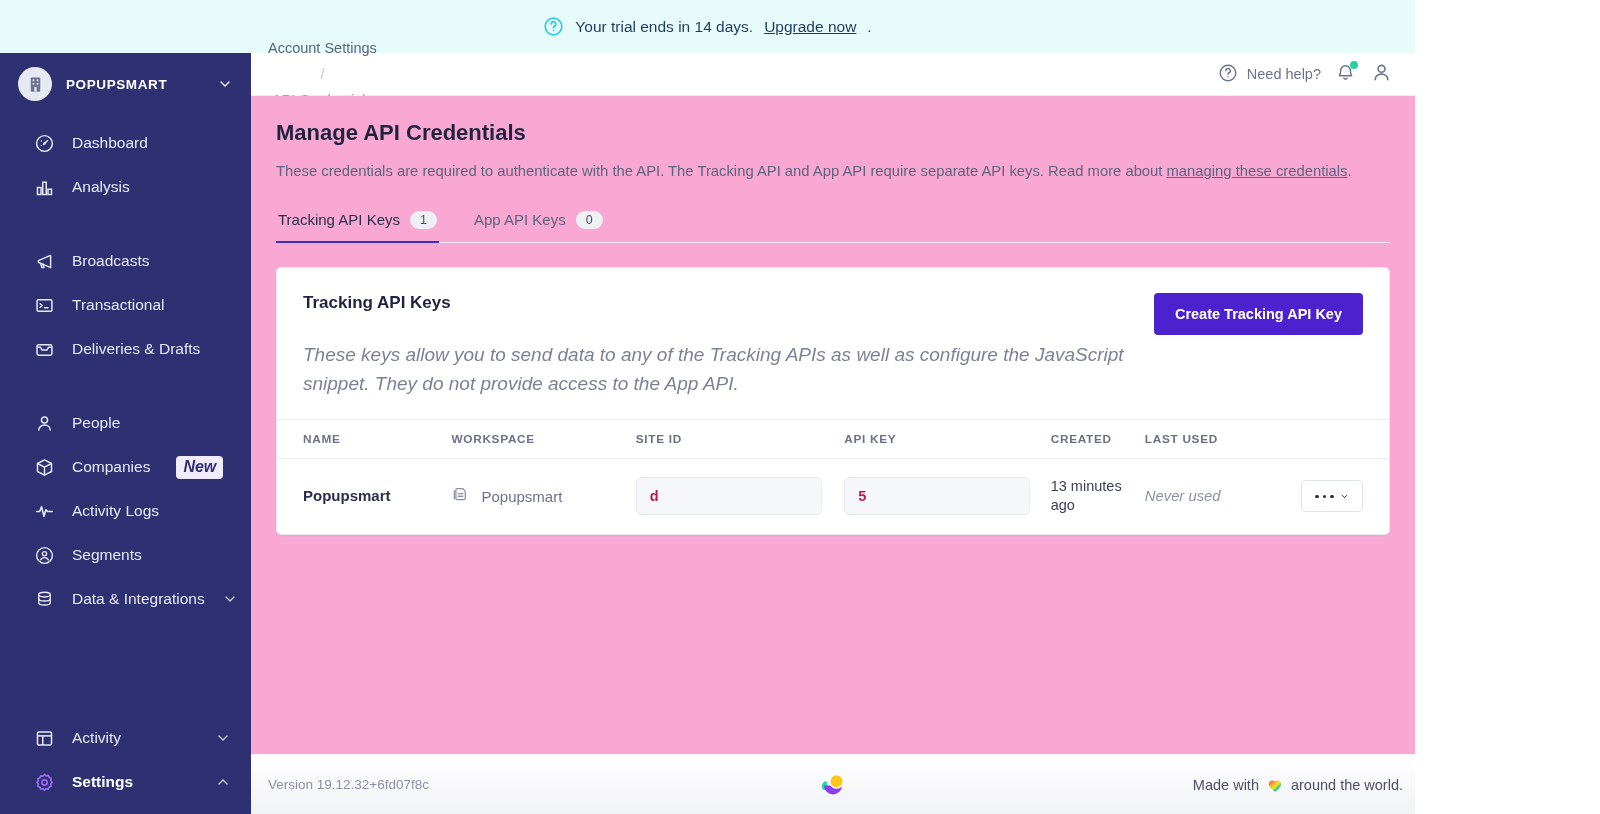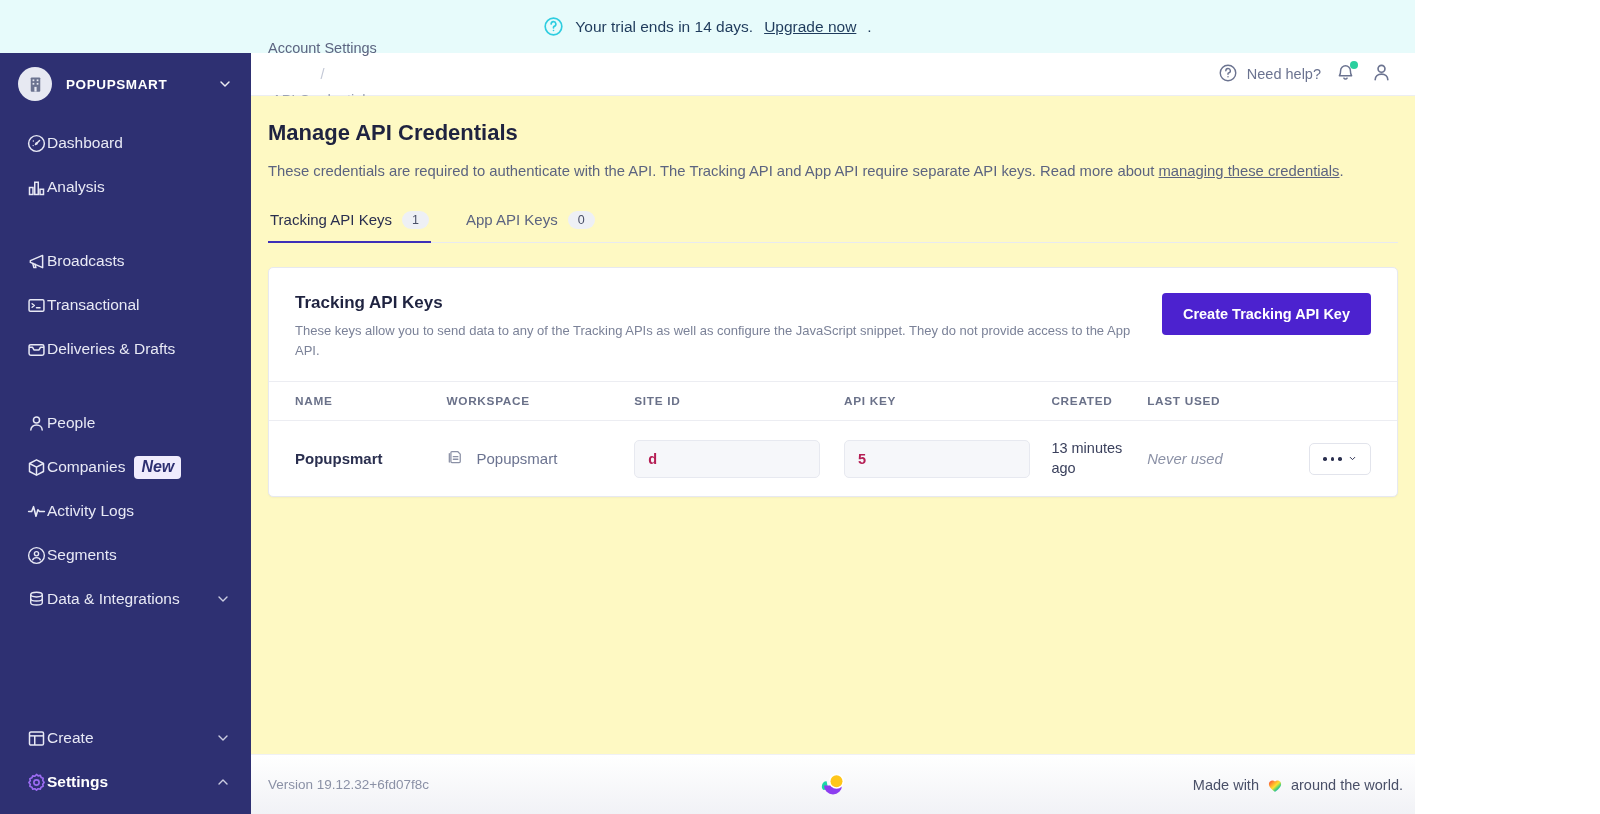--- a/index.html
+++ b/index.html
@@ -47,22 +47,22 @@
   .ws-name {
     font-size: 13.5px; font-weight: bold; letter-spacing: .6px;
     flex: 1 1 auto;
   }
   .ws-chev { opacity: .9; display:flex; }
 
   .nav { padding-top: 6px; flex: 1 1 auto; }
   .nav-group { padding: 0; }
   .nav-gap { height: 30px; }
   .nav-item {
-    display: flex; align-items: center; 
-    padding: 0 20px 0 26px;
+    display: flex; align-items: center; gap: 17px;
+    padding: 0 20px 0 34px;
     height: 44px;
     font-size: 15.5px;
     color: #e8e9f5;
     position: relative;
   }
   .nav-item .ni-icon { width: 21px; height: 21px; display:flex; align-items:center; justify-content:center; flex: 0 0 21px; }
   .nav-item .ni-label { flex: 0 0 auto; white-space: nowrap; }
   .nav-item .ni-chev { margin-left: auto; display:flex; opacity:.85; }
   .nav-item.active { font-weight: bold; color: #ffffff; }
   .badge-new {
@@ -90,21 +90,21 @@
   .bc-current { color: #9aa1b5; }
   .topbar-right { margin-left: auto; display: flex; align-items: center; gap: 14px; }
   .need-help { display:flex; align-items:center; gap: 9px; font-size: 14.5px; color: #6b7390; }
   .bell-wrap { position: relative; display:flex; }
   .bell-dot {
     position: absolute; top: -1px; right: -2px;
     width: 8px; height: 8px; border-radius: 50%;
     background: #2bcf9e;
   }
 
-  .content { flex: 1 1 auto; overflow: hidden; padding: 0 17px; background:#fef9c3; }
+  .content { flex: 1 1 auto; overflow: hidden; padding: 0 25px; background:#f9a8d4; }
 
   .page-title {
     font-size: 22px; font-weight: bold; color: #1f2340;
     margin: 24px 0 0 0;
   }
   .page-desc {
     font-size: 14.8px; color: #5c6480;
     margin-top: 16px; line-height: 1.35;
   }
   .page-desc a { color: #5c6480; text-decoration: underline; }
@@ -135,21 +135,21 @@
   .card {
     margin-top: 24px;
     border: 1px solid #e7e9f0;
     border-radius: 5px;
     background: #ffffff;
     box-shadow: 0 1px 2px rgba(30,35,70,.04);
   }
   .card-head { display: flex; padding: 25px 26px 20px 26px; }
   .card-head-text { flex: 1 1 auto; max-width: 930px; }
   .card-title { font-size: 17px; font-weight: bold; color: #1f2340; }
-  .card-sub { font-size: 13px; color: #7b8298; margin-top: 8px; line-height: 1.55; }
+  .card-sub { font-size: 19px; color: #7b8298; margin-top: 27px; line-height: 1.55; font-style: italic; }
   .btn-primary {
     flex: 0 0 auto; align-self: flex-start;
     background: #4c22cf; color: #ffffff;
     border: none; border-radius: 4px;
     font-size: 14.5px; font-weight: bold;
     font-family: "Liberation Sans", sans-serif;
     padding: 13px 21px;
     margin-left: 20px;
   }
 
@@ -369,21 +369,21 @@
 
       <div class="nav-bottom">
         <div class="nav-item">
           <span class="ni-icon">
             <svg width="21" height="21" viewBox="0 0 24 24" fill="none" stroke="#e8e9f5" stroke-width="1.7" stroke-linejoin="round">
               <rect x="4" y="4.5" width="16" height="15" rx="1.6"></rect>
               <line x1="4" y1="9" x2="20" y2="9"></line>
               <line x1="10" y1="9" x2="10" y2="19.5"></line>
             </svg>
           </span>
-          <span class="ni-label">Create</span>
+          <span class="ni-label">Activity</span>
           <span class="ni-chev">
             <svg width="16" height="16" viewBox="0 0 24 24" fill="none" stroke="#e8e9f5" stroke-width="2.1" stroke-linecap="round" stroke-linejoin="round">
                 <polyline points="6 9 12 15 18 9"></polyline>
               </svg>
           </span>
         </div>
         <div class="nav-item active">
           <span class="ni-icon">
             <svg width="21" height="21" viewBox="0 0 24 24" fill="none" stroke="#9b6bf2" stroke-width="1.9" stroke-linejoin="round">
               <path d="M12 2.8l1.9 1.6 2.4-.5 1 2.3 2.3 1-.5 2.4L20.7 12l-1.6 1.9.5 2.4-2.3 1-1 2.3-2.4-.5L12 20.7l-1.9-1.6-2.4.5-1-2.3-2.3-1 .5-2.4L3.3 12l1.6-1.9-.5-2.4 2.3-1 1-2.3 2.4.5z"></path>

